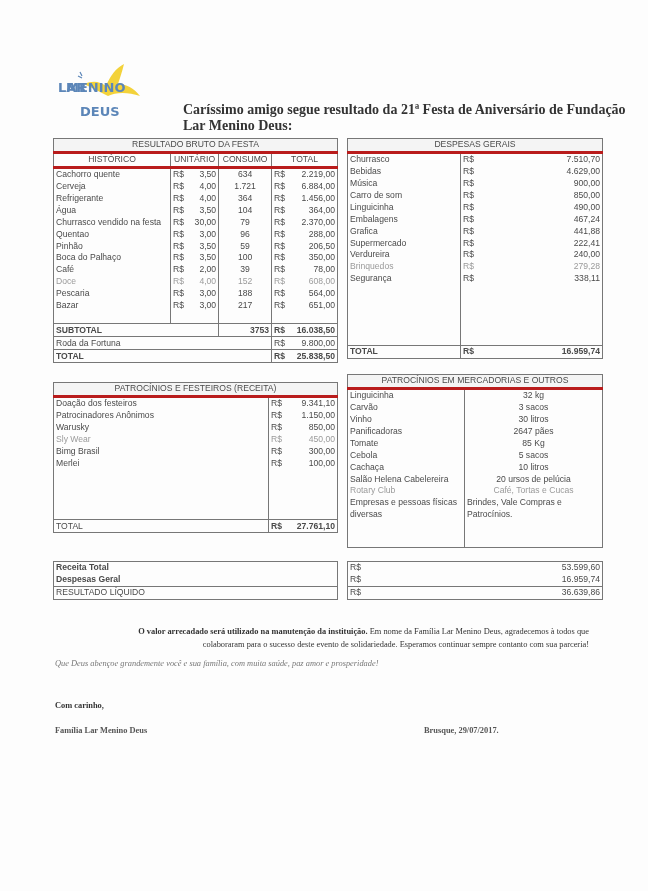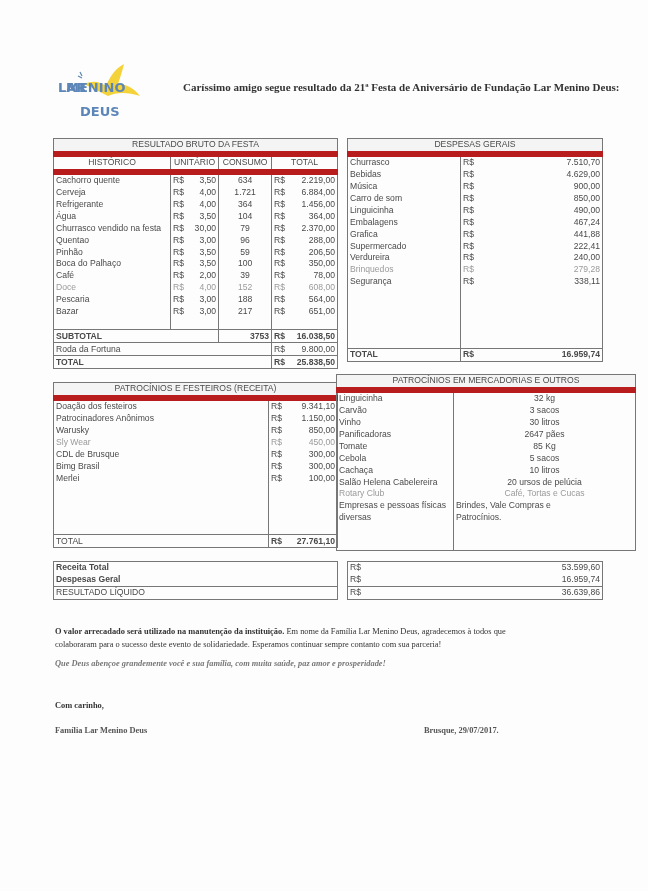--- a/index.html
+++ b/index.html
@@ -4,42 +4,42 @@
 <style>
   html, body { margin: 0; padding: 0; }
   body {
     width: 648px; height: 891px; background: #fdfdfd; position: relative; overflow: hidden;
     font-family: "Liberation Sans", sans-serif; color: #3a3a3a;
   }
   .abs { position: absolute; }
   
   #logo { left: 58px; top: 62px; width: 86px; height: 62px; }
   #logo .txt { position: absolute; font-family: "DejaVu Sans", sans-serif; font-weight: bold; color: #5c86b8; font-size: 13px; line-height: 12px; letter-spacing: 0px; }
-  #intro { left: 183px; top: 81px; font-family: "Liberation Serif", serif; font-weight: bold; font-size: 11px; color: #333; }
+  #intro { left: 183px; top: 102px; font-family: "Liberation Serif", serif; font-weight: bold; font-size: 14px; color: #333; }
   table.sheet { position: absolute; border-collapse: collapse; font-size: 8.6px; color: #4a4a4a; }
   table.sheet td { padding: 0 2px; height: 11.9px; line-height: 11px; white-space: nowrap; }
   .box { border: 1.5px solid #777; }
   .hdr { text-align: center; background: #f4f4f4; }
   .vr { border-right: 1px solid #777; }
   .bt { border-top: 1.5px solid #777; }
-  .bb { border-bottom: 6px solid #b91c1c; }
+  .bb { border-bottom: 3px solid #b91c1c; }
   .r { text-align: right; }
   .c { text-align: center; }
   .b { font-weight: bold; }
   .faint { color: #9a9a9a; }
   .cur { width: 16px; }
   
   #t1 { left: 53px; top: 138px; width: 285px; }
   #t2 { left: 347px; top: 138px; width: 256px; }
   #t3 { left: 53px; top: 374px; width: 285px; margin-top: 8px; }
-  #t4 { left: 336px; top: 374px; width: 300px; }
+  #t4 { left: 347px; top: 374px; width: 256px; }
   #t5 { left: 53px; top: 561px; width: 285px; }
   #t6 { left: 347px; top: 561px; width: 256px; }
   .p { position: absolute; font-family: "Liberation Serif", serif; font-size: 8.4px; color: #333; line-height: 12.5px; }
-  .it { font-style: italic; color: #777; font-weight: bold; }
+  .it { font-style: italic; color: #777; }
 </style>
 </head>
 <body>
 
 <div id="logo" class="abs">
   <svg class="abs" style="left:18px;top:0;" width="68" height="42" viewBox="0 0 68 42">
     <path d="M8 22 C18 18 24 20 30 24 C34 14 40 6 48 2 C46 10 44 16 42 22 C50 22 58 26 64 34 C52 30 40 30 32 34 C24 30 16 26 8 22 Z" fill="#f3d23a"></path>
     <path d="M2 14 l4 2 M4 10 l2 4" stroke="#5c86b8" stroke-width="1.2"></path>
   </svg>
   <div class="txt" style="left:0;top:20px;">LAR</div>
@@ -283,25 +283,20 @@
         <td class="vr" style="width:210px">Warusky</td>
         <td class="cur">R$</td>
         <td class="r">850,00</td>
       </tr>
       <tr class="faint">
         <td class="vr" style="width:210px">Sly Wear</td>
         <td class="cur">R$</td>
         <td class="r">450,00</td>
       </tr>
       <tr>
-        <td class="vr" style="width:210px">CDL de Brusque</td>
-        <td class="cur">R$</td>
-        <td class="r">300,00</td>
-      </tr>
-      <tr>
         <td class="vr" style="width:210px">Bimg Brasil</td>
         <td class="cur">R$</td>
         <td class="r">300,00</td>
       </tr>
       <tr>
         <td class="vr" style="width:210px">Merlei</td>
         <td class="cur">R$</td>
         <td class="r">100,00</td>
       </tr>
     </tbody>
@@ -402,20 +397,20 @@
         <td>R$</td>
         <td class="r">16.959,74</td>
       </tr>
       <tr class="bt">
         <td>R$</td>
         <td class="r">36.639,86</td>
       </tr>
     </tbody>
 </table>
 
-<div class="p" style="left:55px;top:626px;width:540px;">
+<div class="p" style="left:49px;top:626px;width:540px;text-align:right;">
   <span class="b">O valor arrecadado será utilizado na manutenção da instituição.</span><span> Em nome da Família Lar Menino Deus, agradecemos à todos que</span><br>
   <span>colaboraram para o sucesso deste evento de solidariedade. Esperamos continuar sempre contanto com sua parceria!</span>
 </div>
 <div class="p it" style="left:55px;top:658px;">Que Deus abençoe grandemente você e sua família, com muita saúde, paz  amor e prosperidade!</div>
 <div class="p b" style="left:55px;top:700px;">Com carinho,</div>
 <div class="p b" style="left:55px;top:725px;color:#555;">Família Lar Menino Deus</div>
 <div class="p b" style="left:424px;top:725px;color:#555;">Brusque, 29/07/2017.</div>
 
 </body></html>

